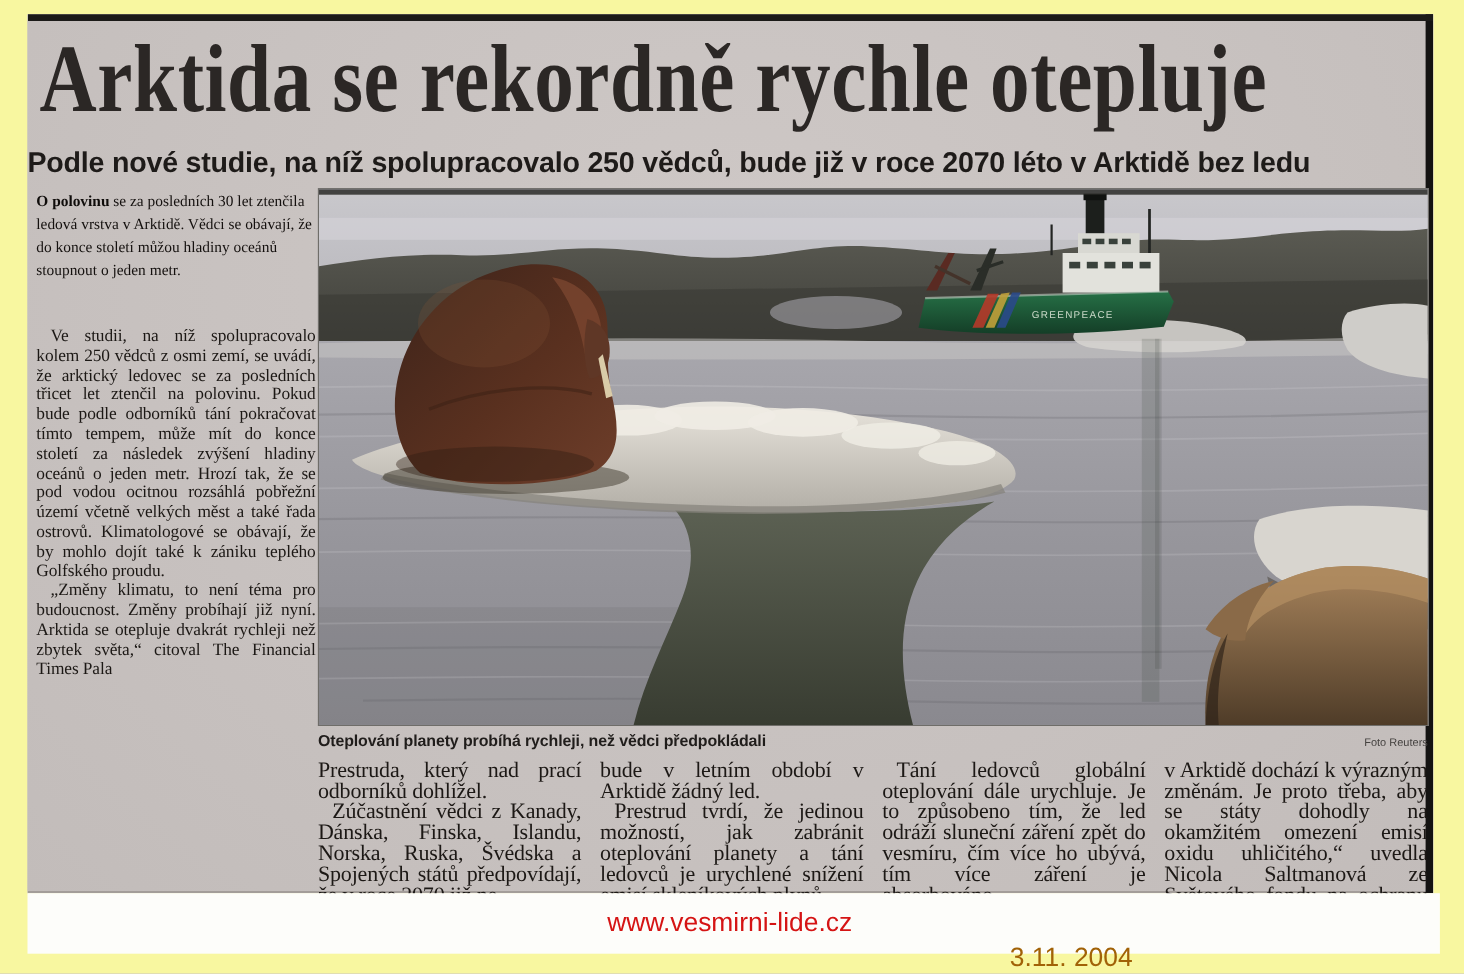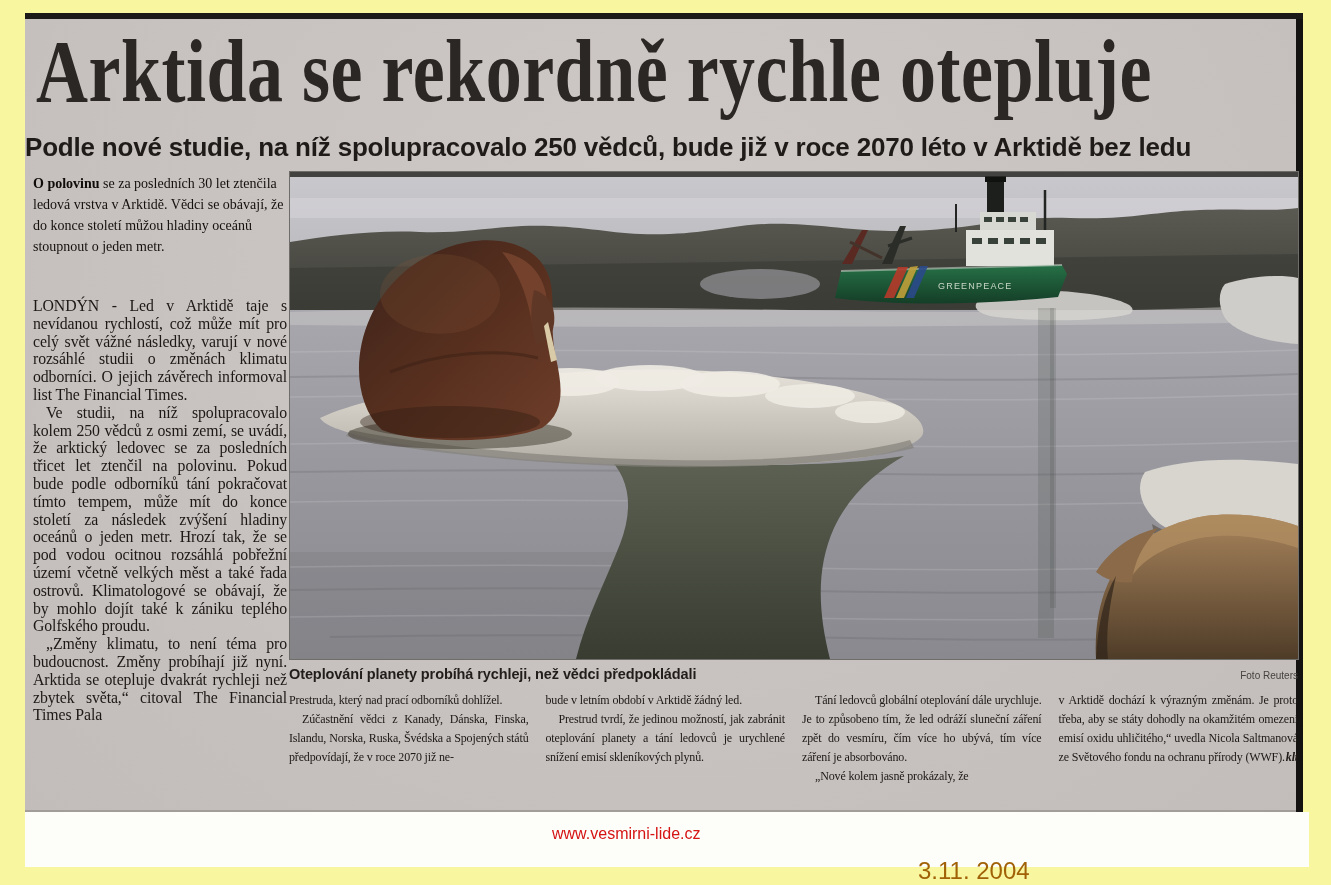--- a/index.html
+++ b/index.html
@@ -37,46 +37,45 @@
 
   .caption-row{position:absolute;left:264px;top:653px;width:1009px;display:flex;
     justify-content:space-between;align-items:baseline;gap:24px;}
   .caption{font-family:"Liberation Sans", sans-serif;font-weight:bold;font-size:14.5px;
     color:#201d1b;letter-spacing:-0.1px;}
   .credit{font-family:"Liberation Sans", sans-serif;font-size:10px;color:#454240;}
 
   
   .cols{position:absolute;left:264px;top:678px;width:1009px;height:124px;
     display:grid;grid-template-columns:repeat(4,1fr);column-gap:17px;}
-  .cols p{font-size:12px;line-height:19px;text-align:justify;margin:0;
+  .cols p{font-size:20px;line-height:19px;text-align:justify;margin:0;
     letter-spacing:-0.15px;color:#1c1815;}
   .sig{font-style:italic;font-weight:bold;float:right;}
 
   
   .footer{position:absolute;left:25px;top:812px;width:1284px;height:55px;background:#fdfdfa;}
   .footer .url{position:absolute;left:527px;top:13px;
-    font-family:"Liberation Sans", sans-serif;font-size:16px;color:#d51414;}
+    font-family:"Liberation Sans", sans-serif;font-size:24px;color:#d51414;}
   .footer .pub{position:absolute;left:893px;top:13px;display:flex;gap:0;
     font-family:"Liberation Sans", sans-serif;font-size:24px;color:#a16207;margin-top:32px;}
   .footer .pub .name{letter-spacing:1px;}
 </style>
 </head>
 <body>
 
 <div id="page">
 
   <div class="clipping">
 
     <div class="headline">Arktida se rekordně rychle otepluje</div>
     <div class="subheadline">Podle nové studie, na níž spolupracovalo 250 vědců, bude již v roce 2070 léto v Arktidě bez ledu</div>
 
     <div class="left-col">
       <p class="lead"><b>O polovinu</b><span> se za posledních 30 let ztenčila ledová vrstva v Arktidě. Vědci se obávají, že do konce století můžou hladiny oceánů stoupnout o jeden metr.</span></p>
       <div class="body">
-        <p>LONDÝN - Led v Arktidě taje s nevídanou rychlostí, což může mít pro celý svět vážné následky, varují v nové rozsáhlé studii o změnách klimatu odborníci. O jejich závěrech informoval list The Financial Times.</p>
         <p class="ind">Ve studii, na níž spolupracovalo kolem 250 vědců z osmi zemí, se uvádí, že arktický ledovec se za posledních třicet let ztenčil na polovinu. Pokud bude podle odborníků tání pokračovat tímto tempem, může mít do konce století za následek zvýšení hladiny oceánů o jeden metr. Hrozí tak, že se pod vodou ocitnou rozsáhlá pobřežní území včetně velkých měst a také řada ostrovů. Klimatologové se obávají, že by mohlo dojít také k zániku teplého Golfského proudu.</p>
         <p class="ind">„Změny klimatu, to není téma pro budoucnost. Změny probíhají již nyní. Arktida se otepluje dvakrát rychleji než zbytek světa,“ citoval The Financial Times Pala</p>
       </div>
     </div>
 
     <div class="photo">
       <svg width="1008" height="487" viewBox="0 0 1008 487" xmlns="http://www.w3.org/2000/svg">
         <defs>
           <linearGradient id="sky" x1="0" y1="0" x2="0" y2="1">
             <stop offset="0" stop-color="#c9c8cc"></stop>

